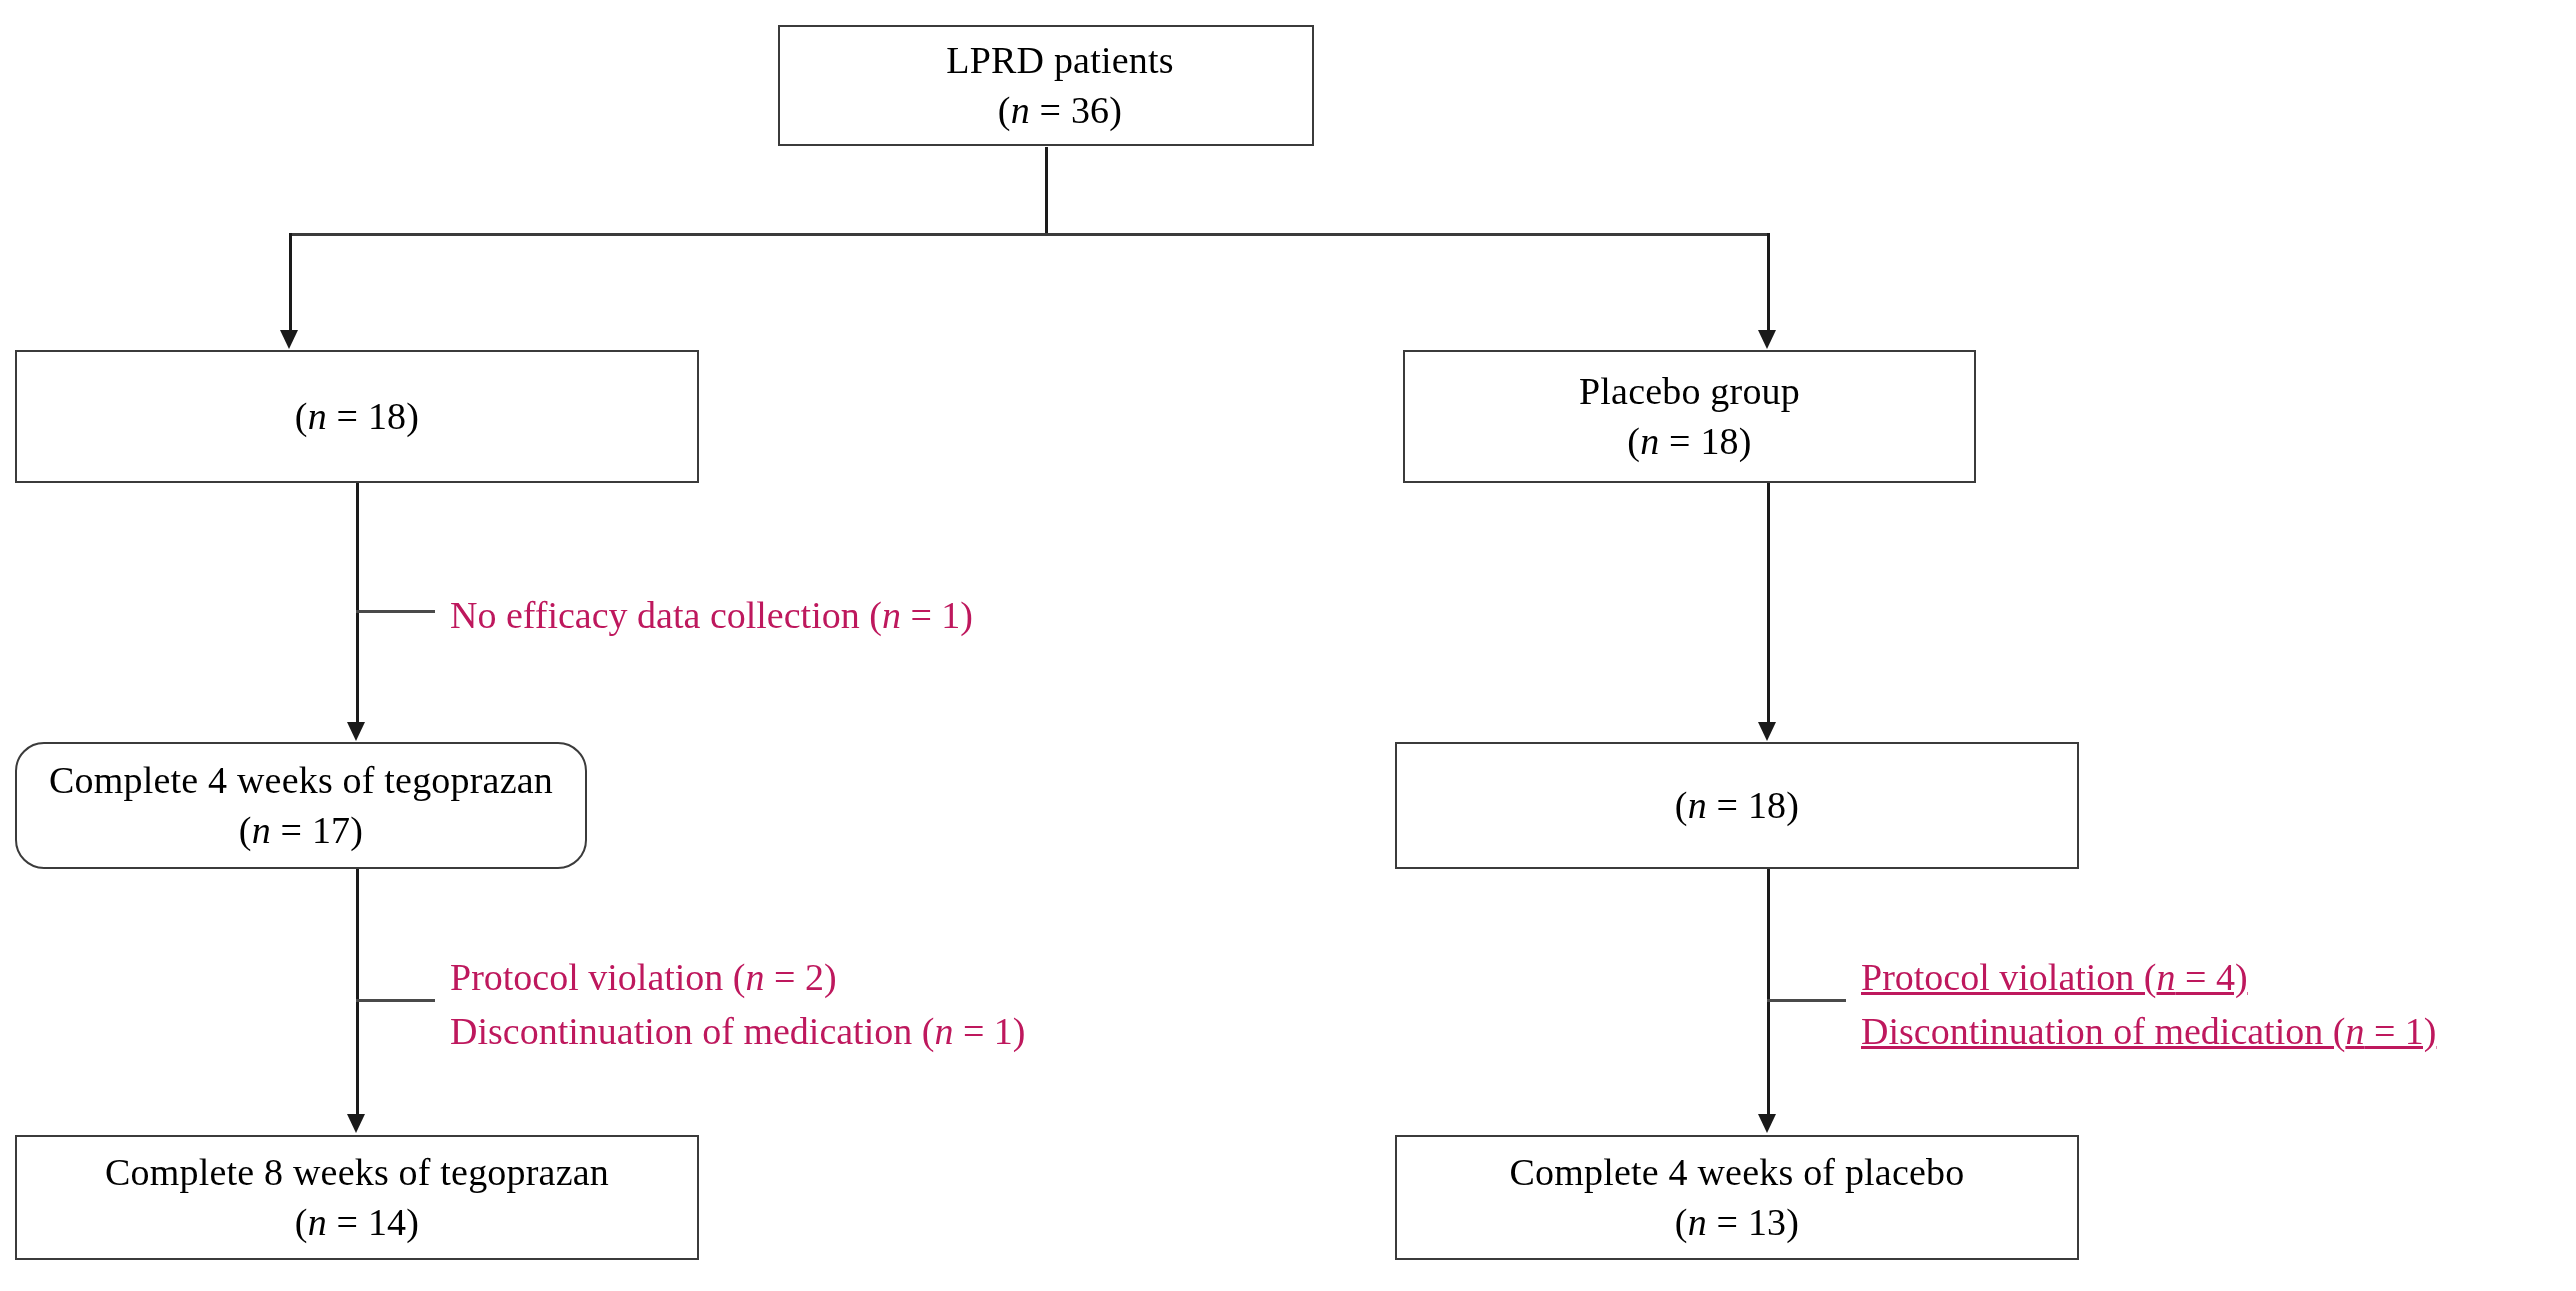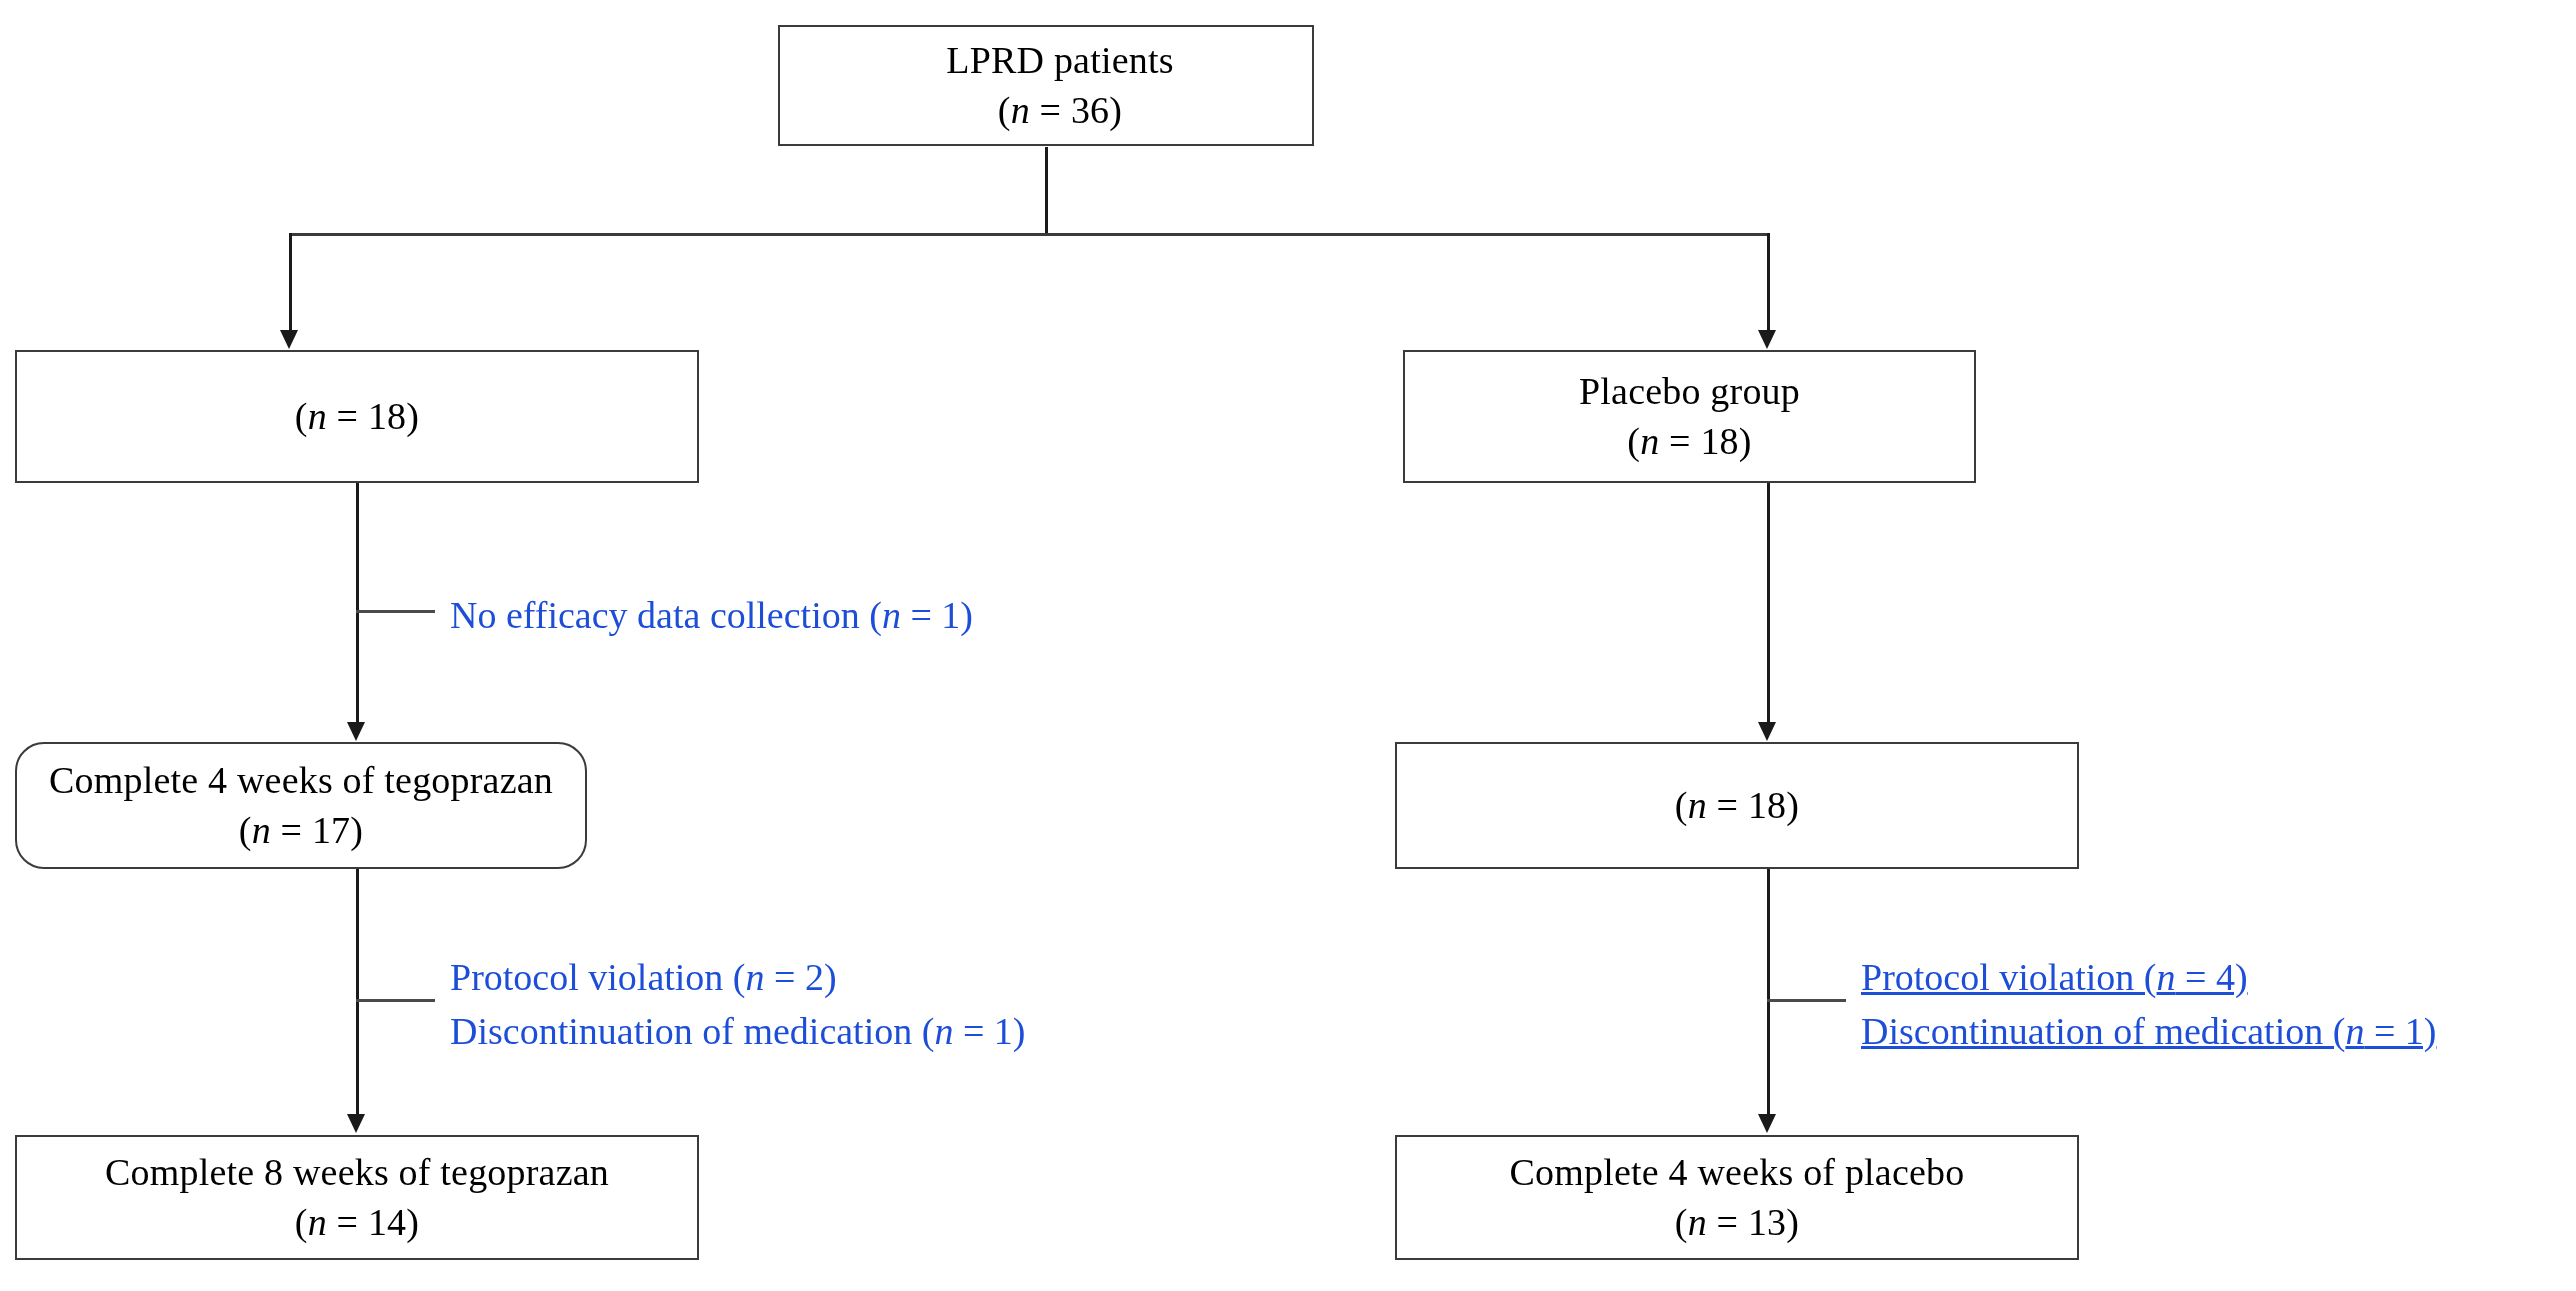--- a/index.html
+++ b/index.html
@@ -69,21 +69,21 @@
     border-right: 9.6px solid transparent;
     border-top: 19px solid #1a1a1a;
   }
 
   
   .annotation {
     position: absolute;
     font-size: 38px;
     line-height: 1.42;
     white-space: nowrap;
-    color: #1d4ed8;
+    color: #be185d;
   }
   .annotation .aline {
     display: block;
   }
   .annotation.right-align {
     text-align: left;
   }
 </style>
 </head>
 <body>

